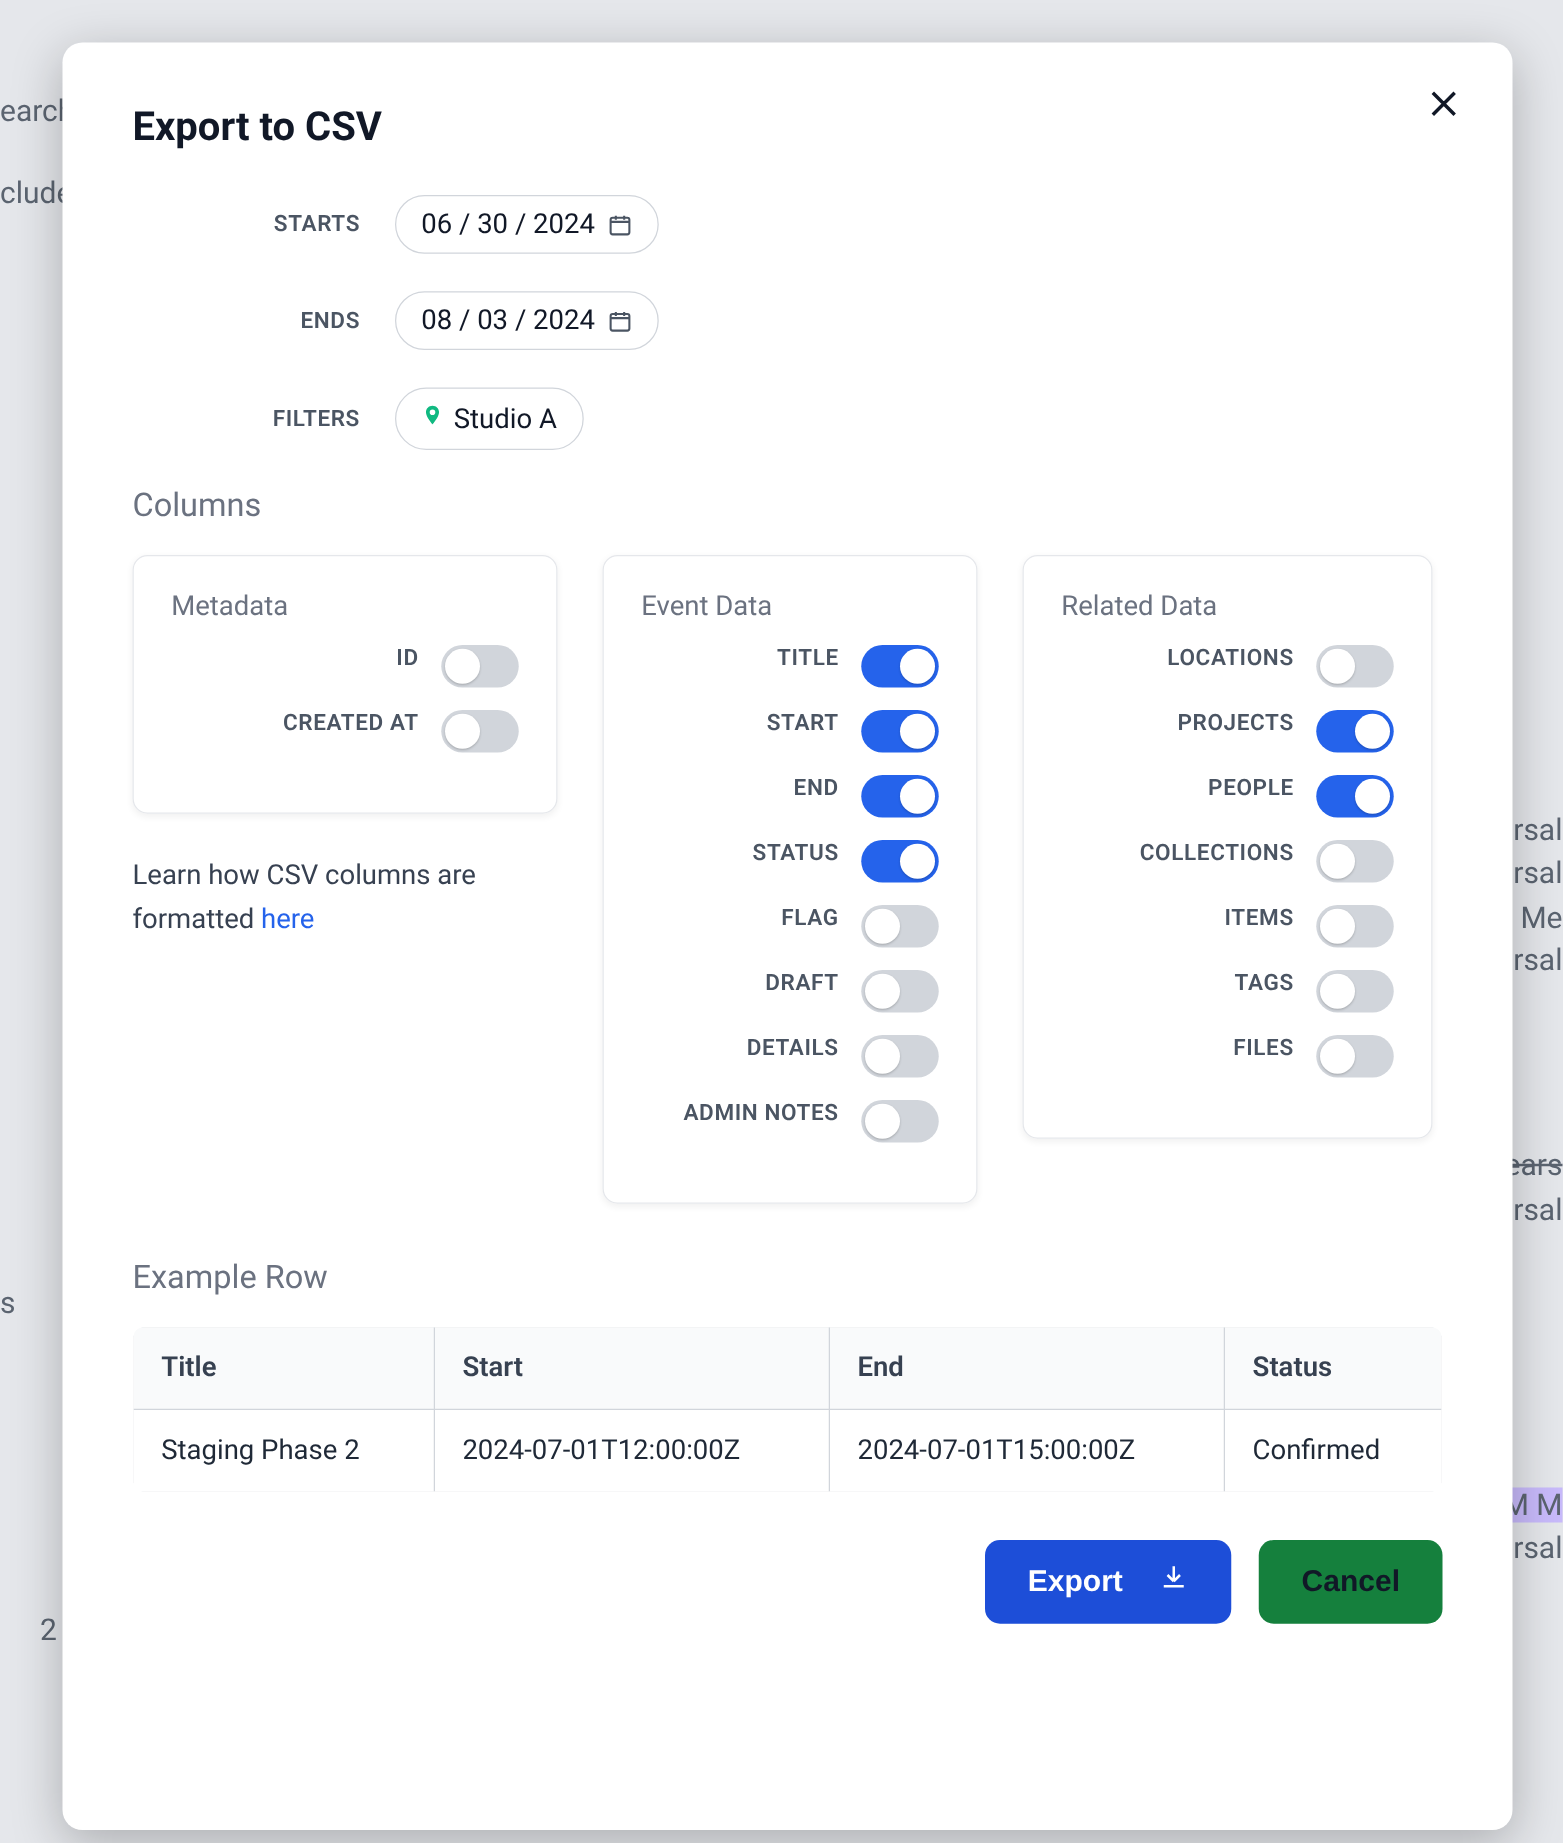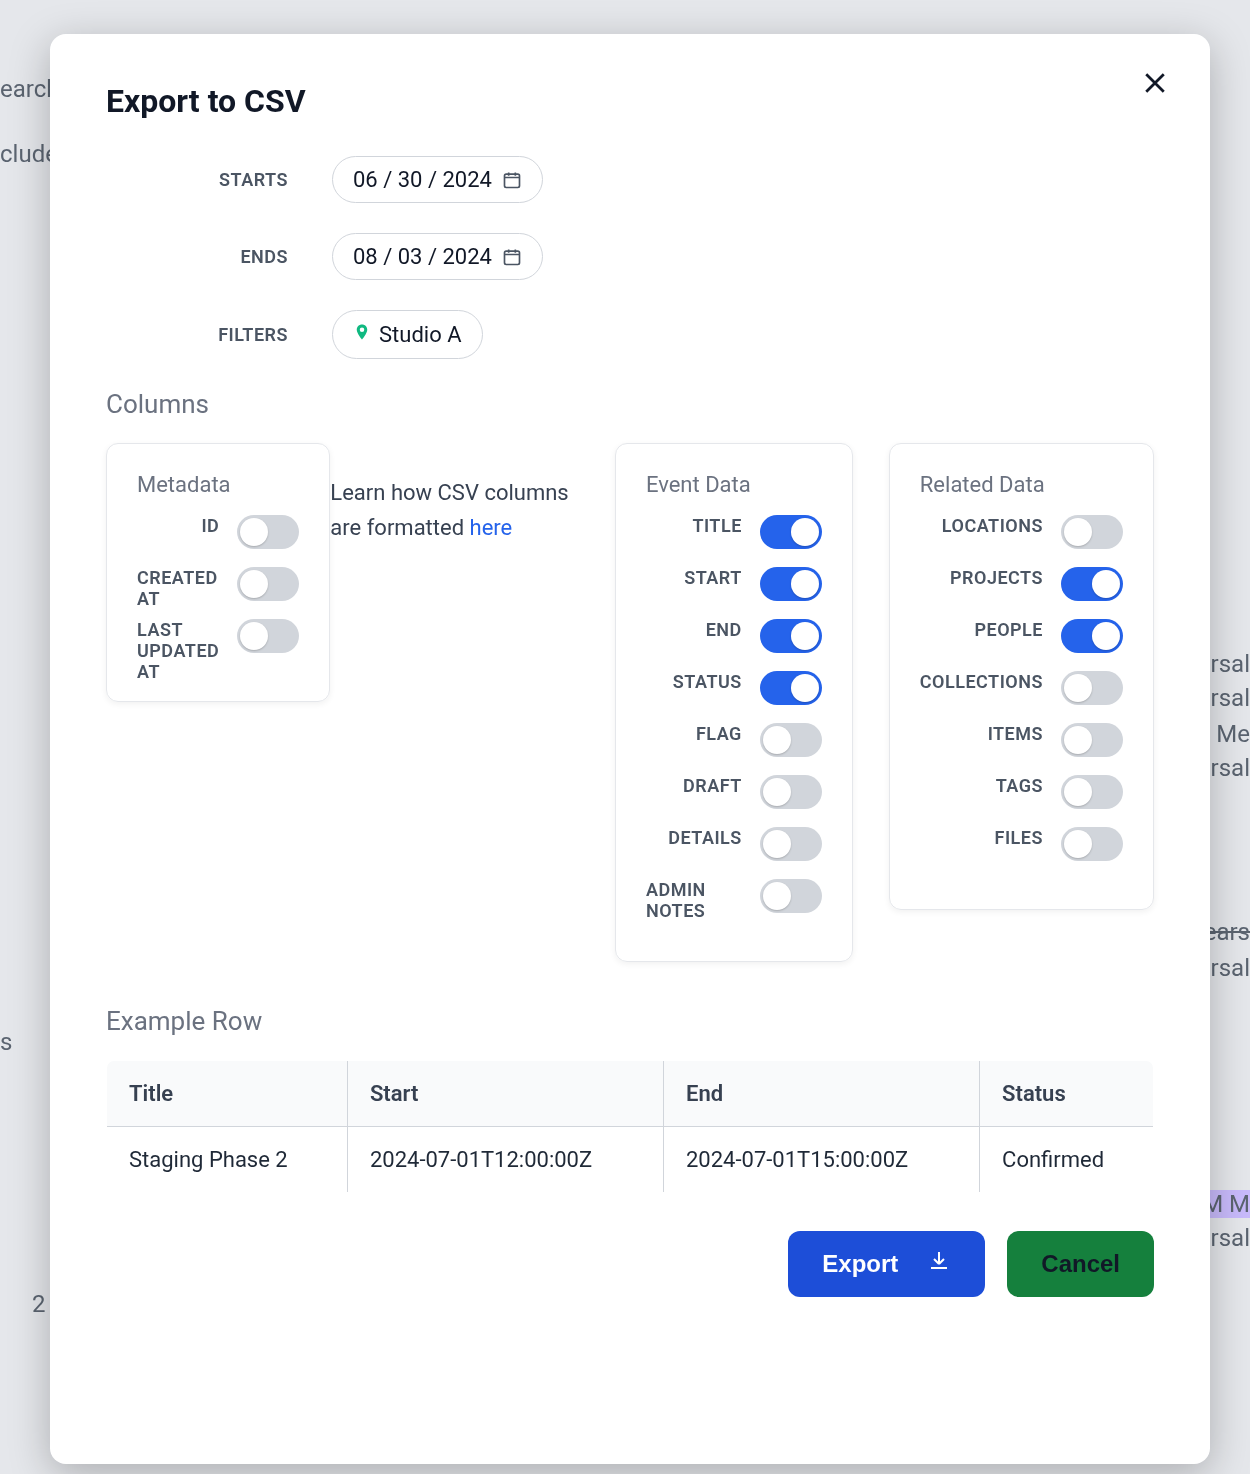--- a/index.html
+++ b/index.html
@@ -13,21 +13,21 @@
     width: 1160px; height: 1430px;
     background: #fff;
     border-radius: 16px;
     box-shadow: 0 10px 40px rgba(0,0,0,0.25);
     padding: 48px 56px 40px 56px;
   }
   .modal-title { font-size: 32px; font-weight: 700; color: #111827; }
   .close-x { position: absolute; top: 34px; right: 40px; cursor: pointer; }
   .close-x svg { width: 30px; height: 30px; stroke: #111827; stroke-width: 2.2; }
   .form-rows { margin-top: 36px; margin-left: 56px; }
-  .form-row { display: flex; align-items: center; gap: 44px; margin-bottom: 30px; }
+  .form-row { display: flex; align-items: center; gap: 28px; margin-bottom: 30px; }
   .form-label { width: 126px; text-align: right; font-size: 18px; letter-spacing: 0.5px; color: #4b5563; font-weight: 600; }
   .date-input {
     display: inline-flex; align-items: center; gap: 10px;
     border: 1px solid #d1d5db; border-radius: 999px;
     padding: 10px 20px; font-size: 22px; color: #111827;
   }
   .date-input .cal { width: 20px; height: 20px; display:inline-flex; }
   .date-input .cal svg { width:20px; height:20px; stroke:#4b5563; stroke-width:2; fill:none; }
   .chip {
     display: inline-flex; align-items: center; gap: 8px;
@@ -70,21 +70,21 @@
   table.ex th { background: #f9fafb; font-weight: 600; color: #374151; }
   .footer { display: flex; justify-content: flex-end; gap: 22px; margin-top: 38px; }
   .btn {
     display: inline-flex; align-items: center; gap: 29px;
     border-radius: 12px; padding: 18px 34px; font-size: 24px; font-weight: 600;
     cursor: pointer; border: none;
   }
   .btn-primary { background: #1d4ed8; color: #fff; }
   .btn-primary svg { width: 24px; height: 24px; stroke: #fff; stroke-width: 2; fill: none; }
   .btn-secondary { background: #15803d; color: #111827; }
-  .left-col { display:flex; }
+  .left-col { display:flex; flex-direction:column; }
   .strike { text-decoration: line-through; }
 </style>
 </head>
 <body>
 
 <div class="backdrop">
 
   <div class="bg-blur">
     <div class="bg-cell" style="left:0;top:75px;">earch</div>
     <div class="bg-cell" style="left:0;top:140px;">clude</div>
@@ -155,26 +155,20 @@
           <div class="card-title">Metadata</div>
           <div>
               <div class="toggle-row">
                 <span class="toggle-label">ID</span>
                 <div class="toggle">
                   <div class="knob"></div>
                 </div>
               </div>
               <div class="toggle-row">
                 <span class="toggle-label">CREATED AT</span>
-                <div class="toggle">
-                  <div class="knob"></div>
-                </div>
-              </div>
-              <div class="toggle-row">
-                <span class="toggle-label">LAST UPDATED AT</span>
                 <div class="toggle">
                   <div class="knob"></div>
                 </div>
               </div>
             </div>
         </div>
         <div class="helper">
           <span>Learn how CSV columns are formatted </span><a href="#">here</a>
         </div>
       </div>

